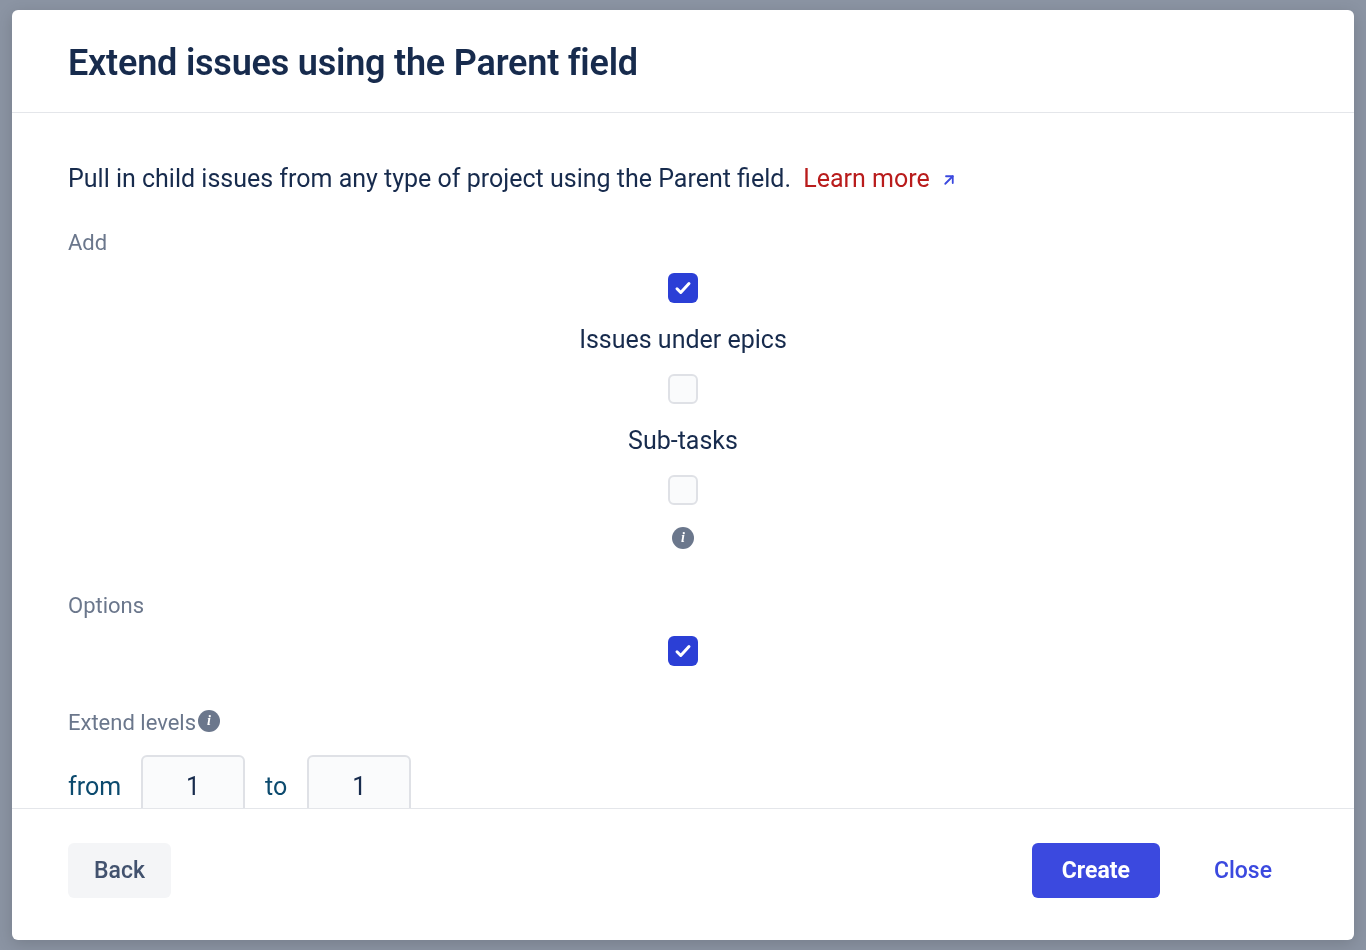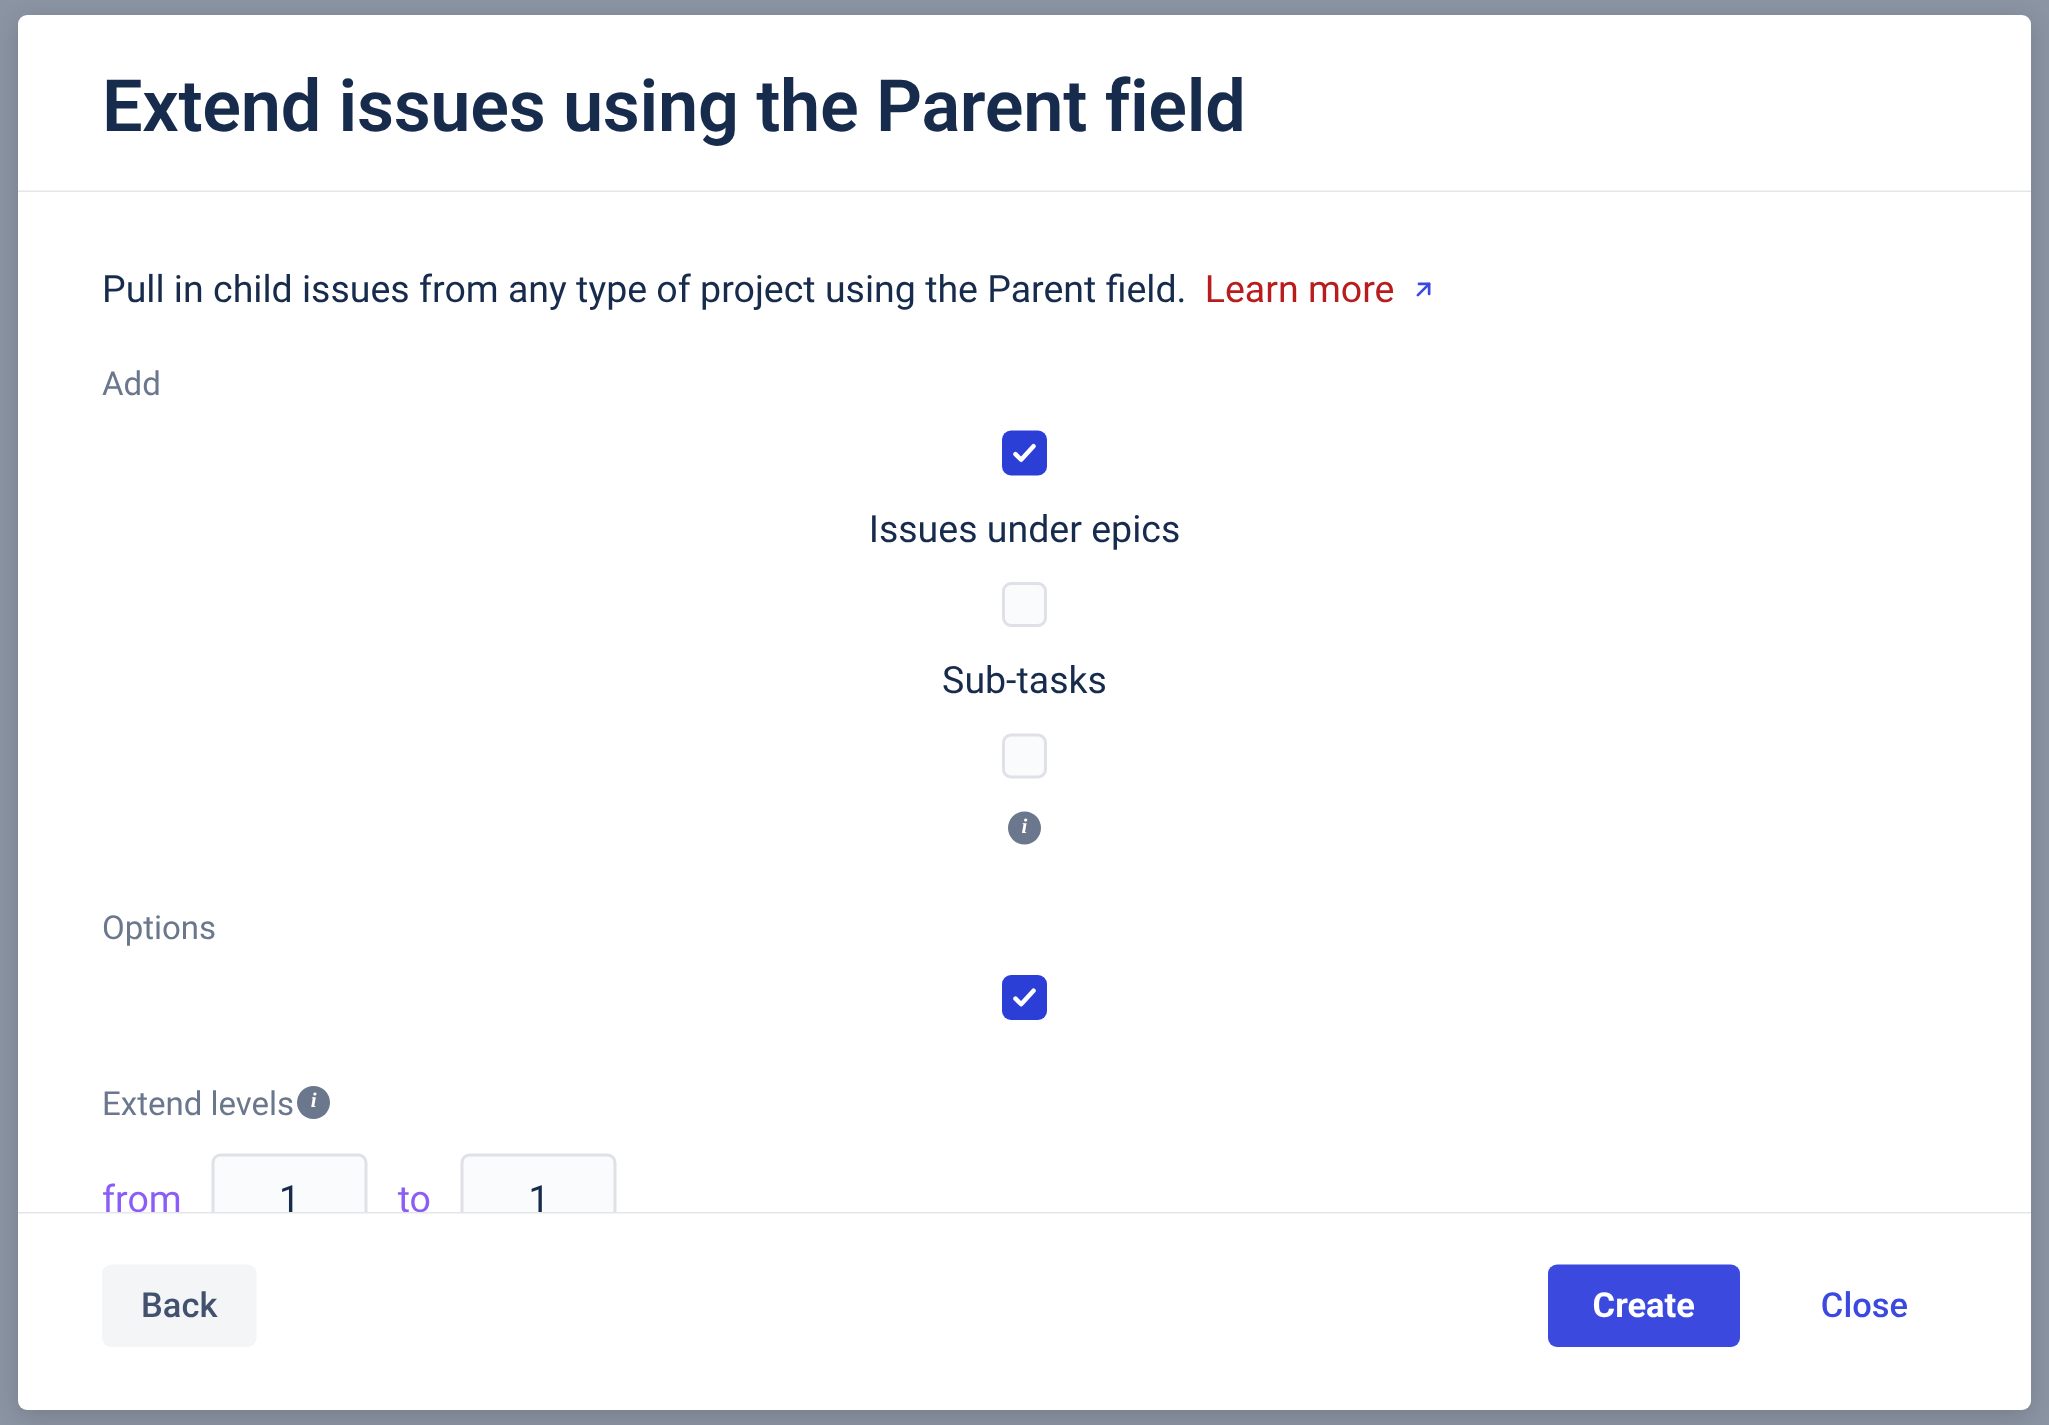--- a/index.html
+++ b/index.html
@@ -19,21 +19,21 @@
       height: 100%;
       display: flex;
       flex-direction: column;
       overflow: hidden;
     }
     .dialog-header {
       padding: 32px 56px 28px 56px;
       border-bottom: 1px solid #e4e6ea;
     }
     .dialog-title {
-      font-size: 48px;
+      font-size: 36px;
       font-weight: 600;
       color: #172B4D;
       letter-spacing: -0.2px;
     }
     .dialog-body {
       flex: 1;
       padding: 48px 56px 30px 56px;
       overflow: auto;
     }
     .description {
@@ -111,21 +111,21 @@
       flex-shrink: 0;
     }
     .levels-row {
       display: flex;
       align-items: center;
       gap: 20px;
       margin-top: 20px;
     }
     .levels-label {
       font-size: 25px;
-      color: #8b5cf6;
+      color: #0c4a6e;
     }
     .level-input {
       width: 104px;
       height: 64px;
       border: 2px solid #dfe1e6;
       border-radius: 6px;
       background: #fafbfc;
       font-size: 25px;
       color: #172B4D;
       text-align: center;

